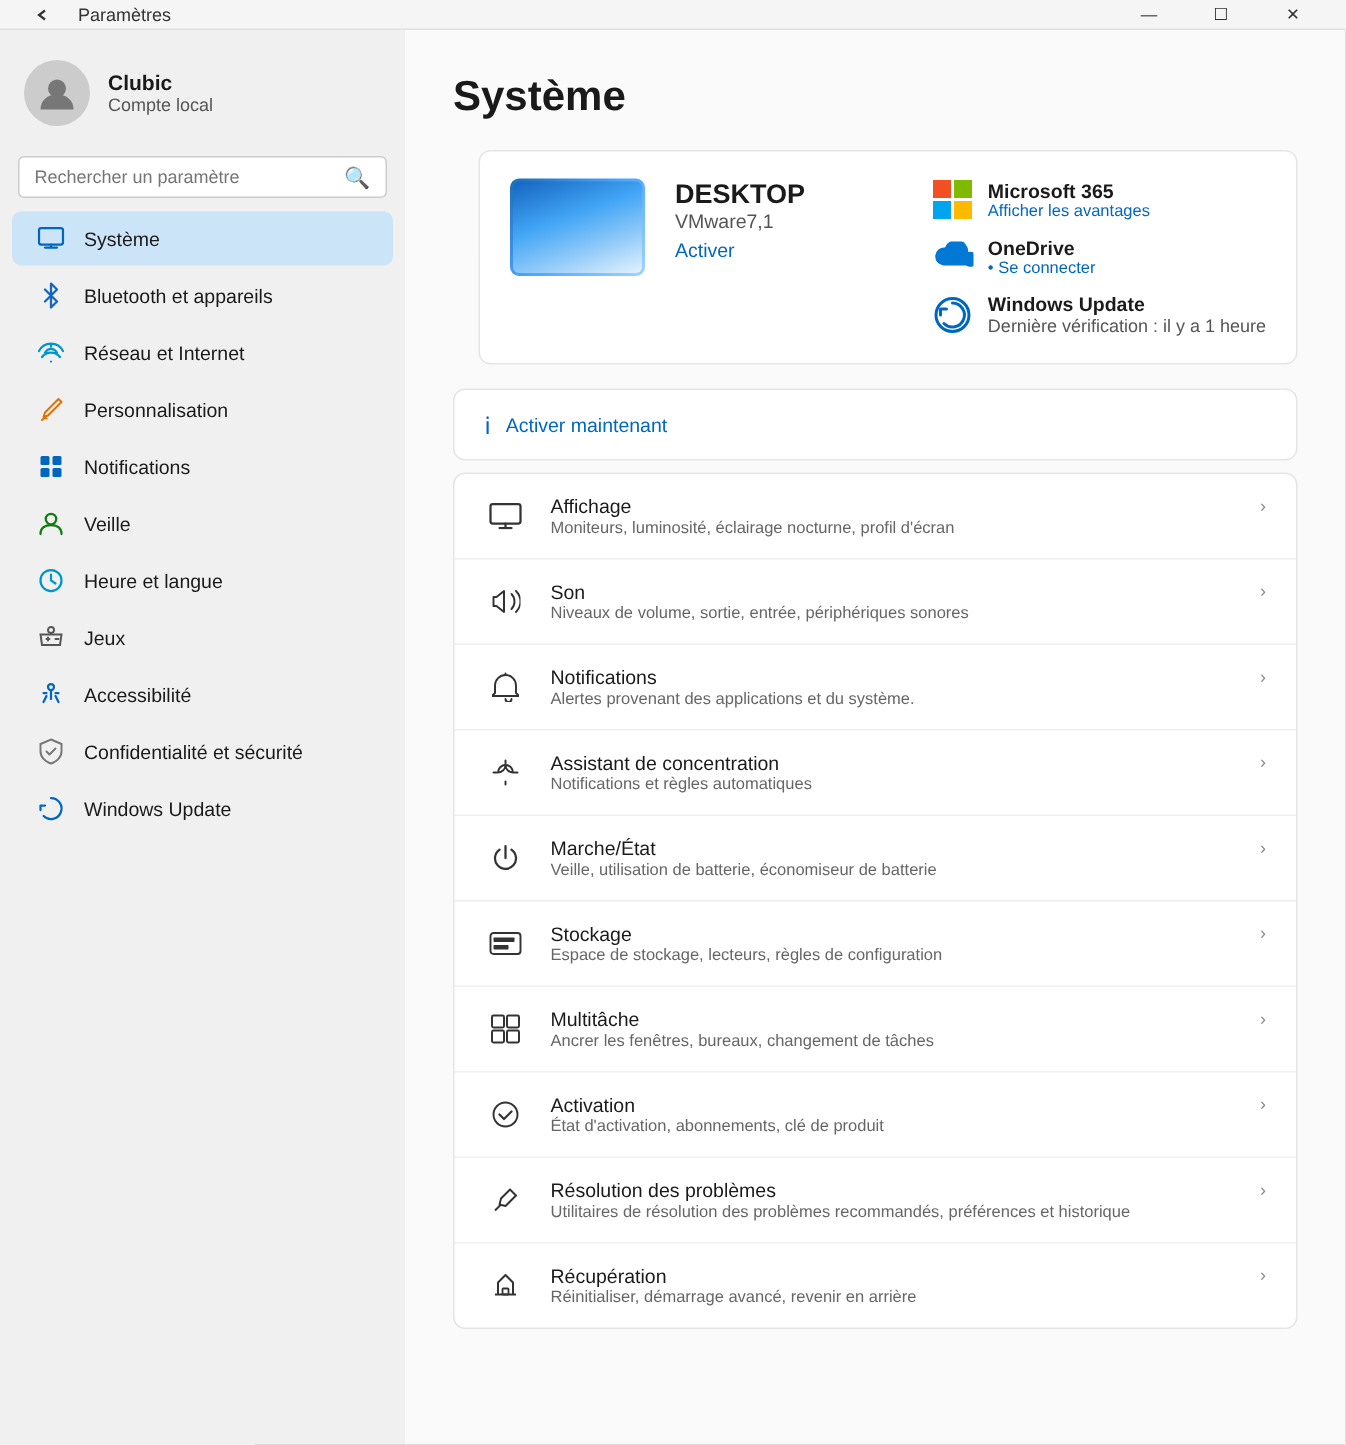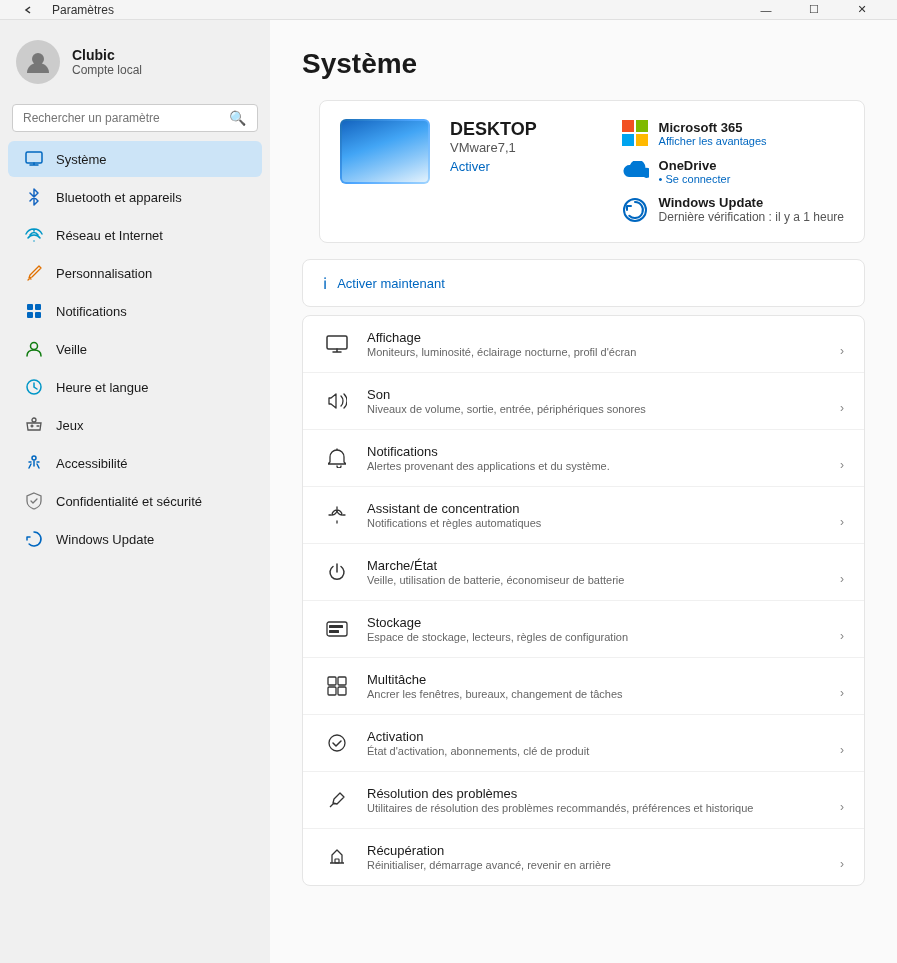--- a/index.html
+++ b/index.html
@@ -266,21 +266,21 @@
 
     
     .settings-list {
       background: white;
       border-radius: 8px;
       border: 1px solid #e5e5e5;
       overflow: hidden;
     }
     .settings-item {
       display: flex;
-      align-items: flex-end;
+      align-items: flex-start;
       gap: 16px;
       padding: 14px 20px;
       border-bottom: 1px solid #f0f0f0;
       cursor: pointer;
       transition: background 0.1s;
     }
     .settings-item:last-child { border-bottom: none; }
     .settings-item-icon {
       width: 28px;
       height: 28px;

